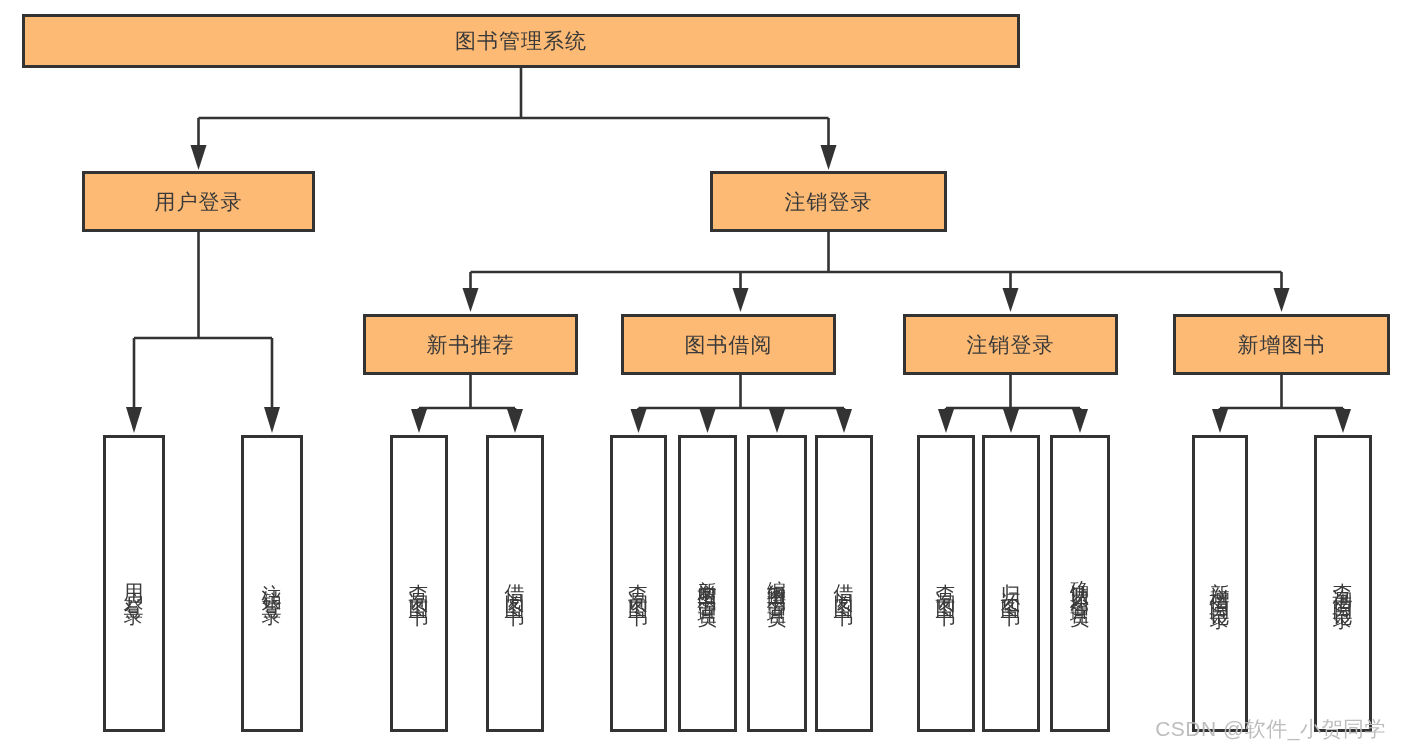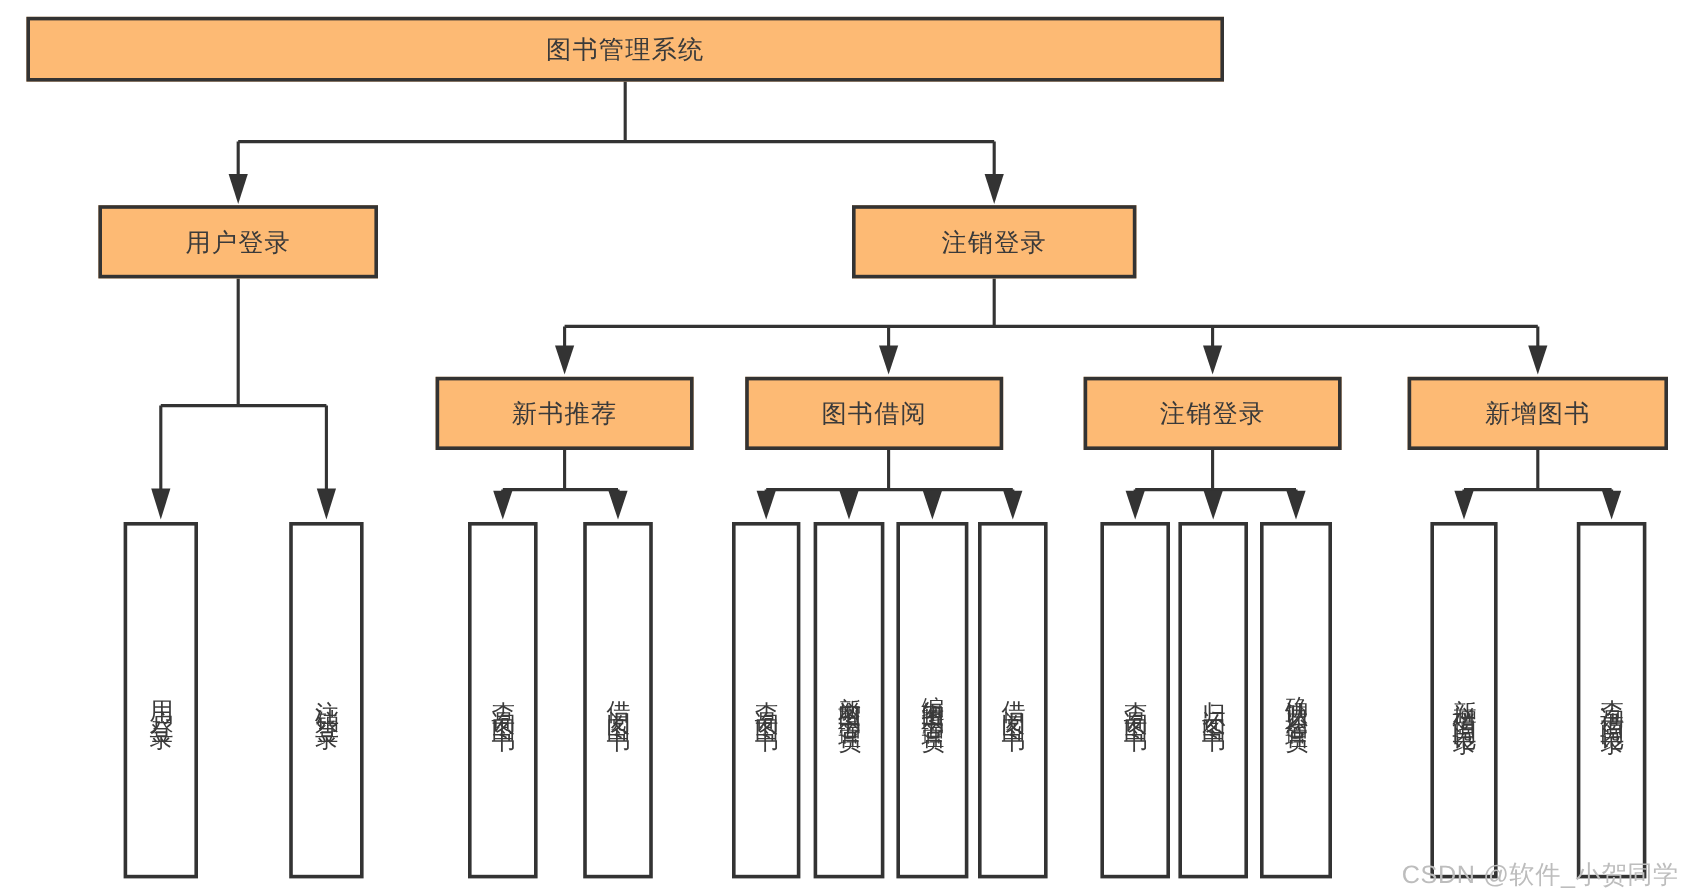--- a/index.html
+++ b/index.html
@@ -57,21 +57,21 @@
   .lf-g3b{left:678px;width:59px;font-size:19px;letter-spacing:0.22em;}
   .lf-g3c{left:747px;width:60px;font-size:19px;letter-spacing:0.22em;}
   .lf-g3d{left:815px;width:58px;}
   .lf-g4a{left:917px;width:58px;}
   .lf-g4b{left:982px;width:58px;}
   .lf-g4c{left:1050px;width:60px;font-size:19px;letter-spacing:0.22em;}
   .lf-g5a{left:1192px;width:56px;letter-spacing:0.28em;}
   .lf-g5b{left:1314px;width:58px;letter-spacing:0.28em;}
   .watermark{
     position:absolute;
-    right:6px;bottom:4px;
+    right:19px;bottom:4px;
     color:#bdbdbd;
     font-size:21px;
     z-index:3;
     letter-spacing:0.5px;
     white-space:nowrap;
   }
   .line{stroke:#333333;stroke-width:2.6;fill:none;}
   .arrow{fill:#333333;stroke:none;}
 </style>
 </head>

